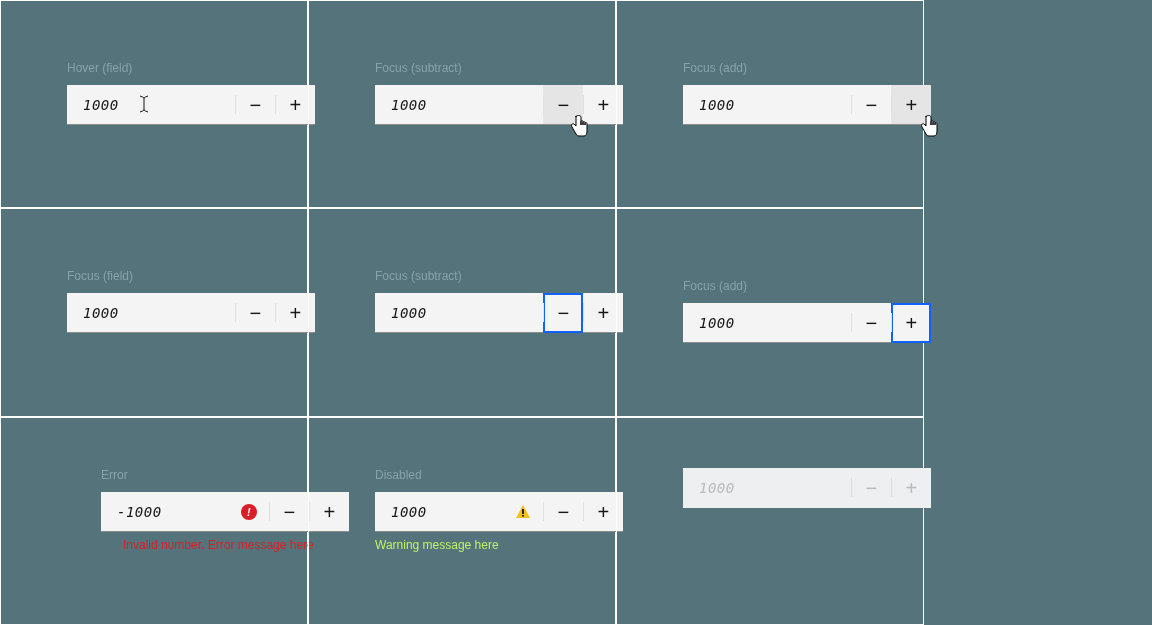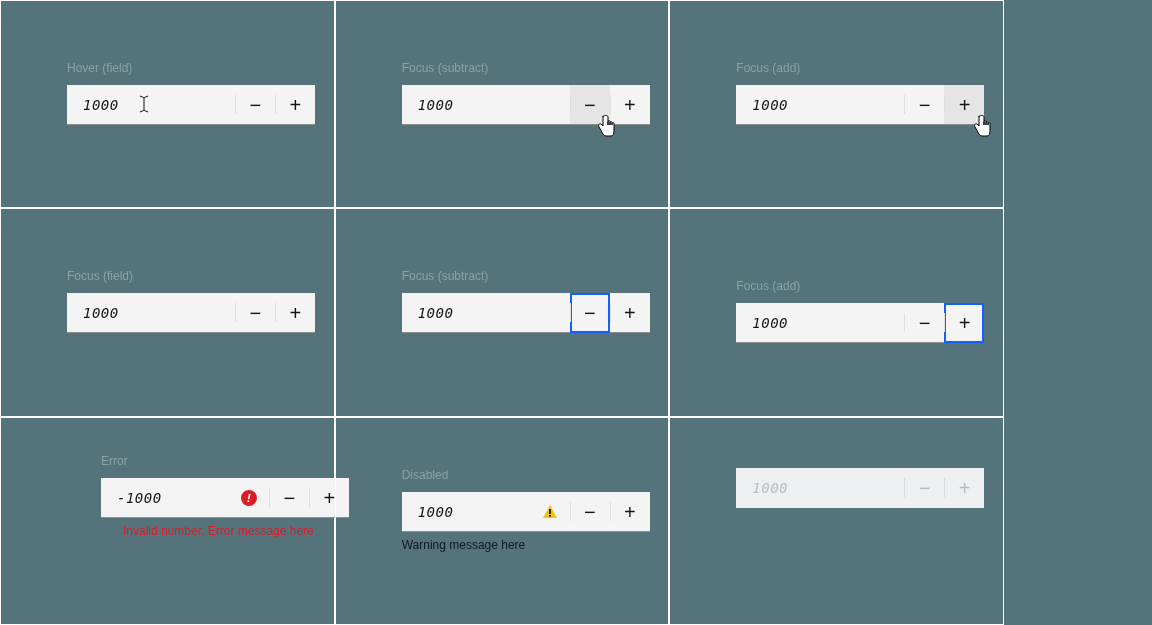--- a/index.html
+++ b/index.html
@@ -8,21 +8,21 @@
     width: 1152px;
     height: 625px;
     background: #55737B;
     font-family: -apple-system, BlinkMacSystemFont, "Segoe UI", Helvetica, Arial, sans-serif;
     overflow: hidden;
   }
   .grid {
     display: grid;
     grid-template-columns: 1fr 1fr 1fr;
     grid-template-rows: 208px 209px 208px;
-    width: 1004px;
+    width: 924px;
     height: 625px;
     box-sizing: border-box;
   }
   .cell {
     border: 1px solid #FFFFFF;
     position: relative;
     box-sizing: border-box;
   }
   .wrap {
     position: absolute;
@@ -120,21 +120,21 @@
   
   .ni.error {
     outline: 2px solid #DA1E28;
     outline-offset: -2px;
   }
   .helper {
     font-size: 12px;
     margin-top: 6px;
   }
   .helper.err { color: #DA1E28; margin-left: 22px; }
-  .helper.warn { color: #0f172a; }
+  .helper.warn { color: #bef264; }
 
   
   .ni.disabled .field,
   .ni.disabled .btn {
     background: #EDEFF0;
     border-bottom-color: transparent;
     color: #B8BDC0;
   }
   .ni.disabled .btn.minus::before,
   .ni.disabled .btn.plus::before {
@@ -310,21 +310,21 @@
             <span class="glyph">−</span>
           </div>
         <div class="btn plus focus-btn">
             <span class="glyph">+</span>
           </div>
       </div>
     </div>
   </div>
 
   <div class="cell">
-    <div class="wrap" style="top:36px;padding-left:34px;">
+    <div class="wrap" style="top:50px;padding-left:34px;">
       <div class="state-label">Error</div>
       <div class="ni error">
         <div class="field">
           <span>-1000</span>
           <span class="status-icon err"></span>
         </div>
         <div class="btn minus">
             <span class="glyph">−</span>
           </div>
         <div class="btn plus">

